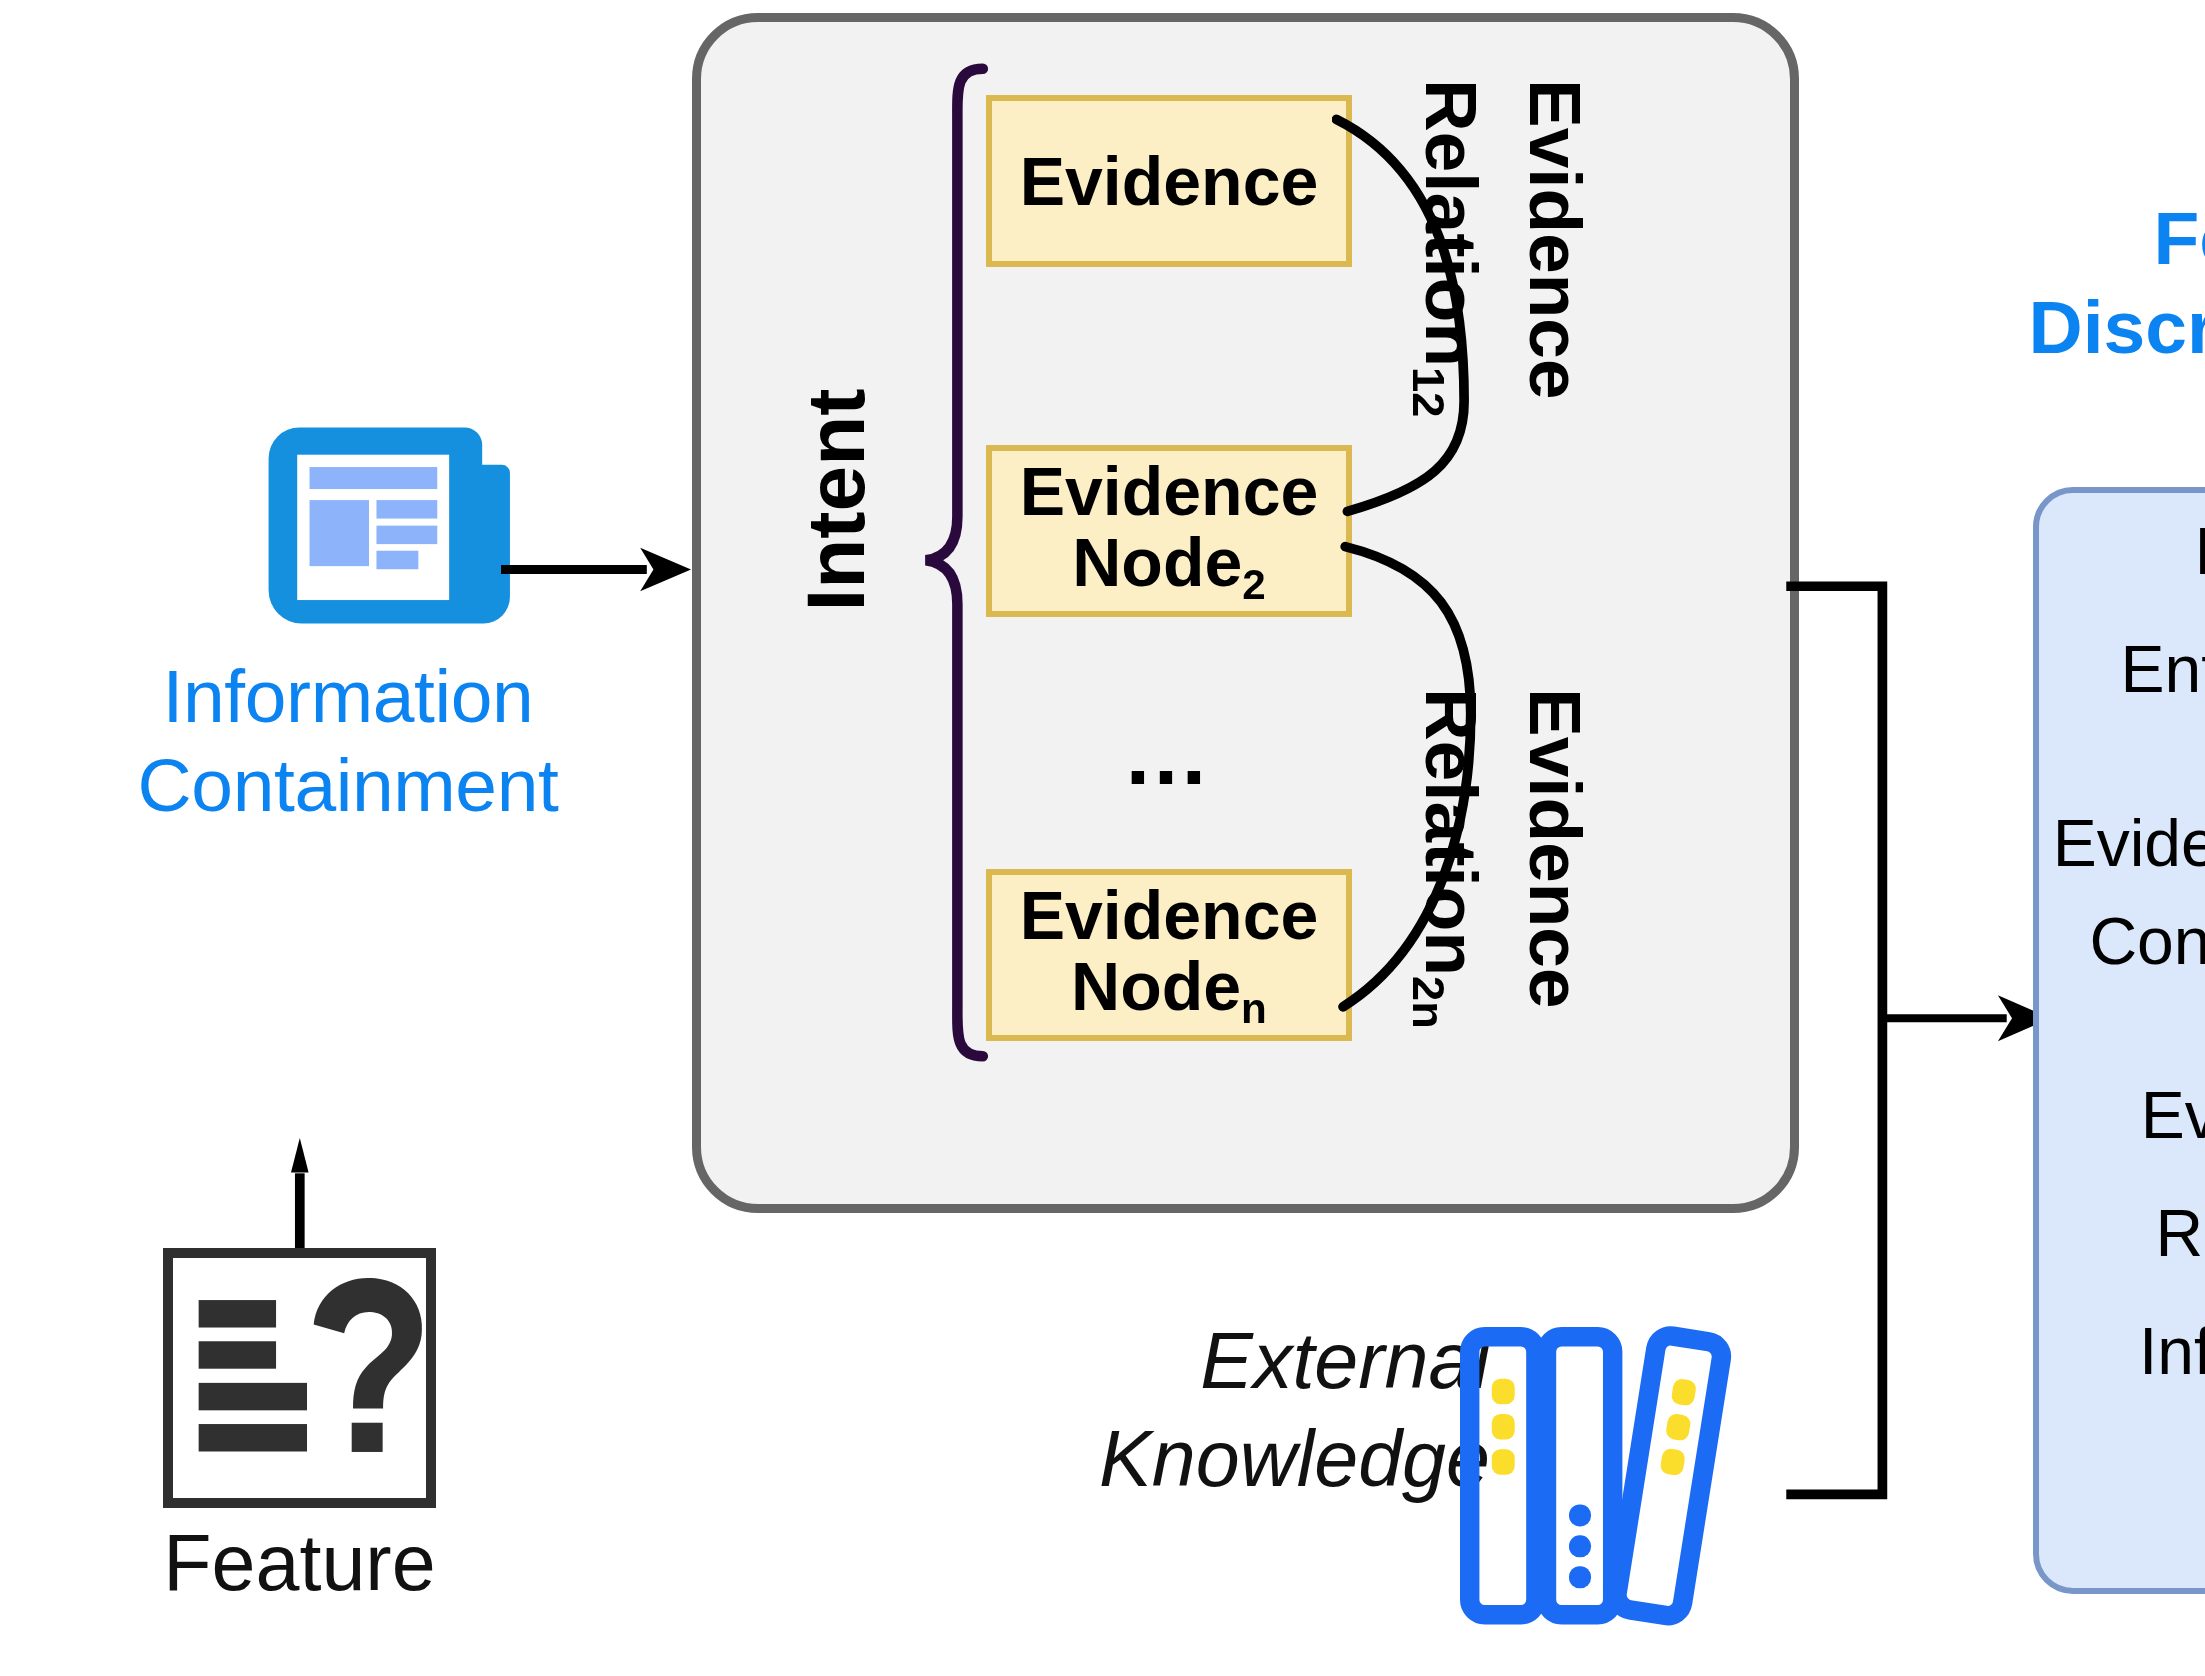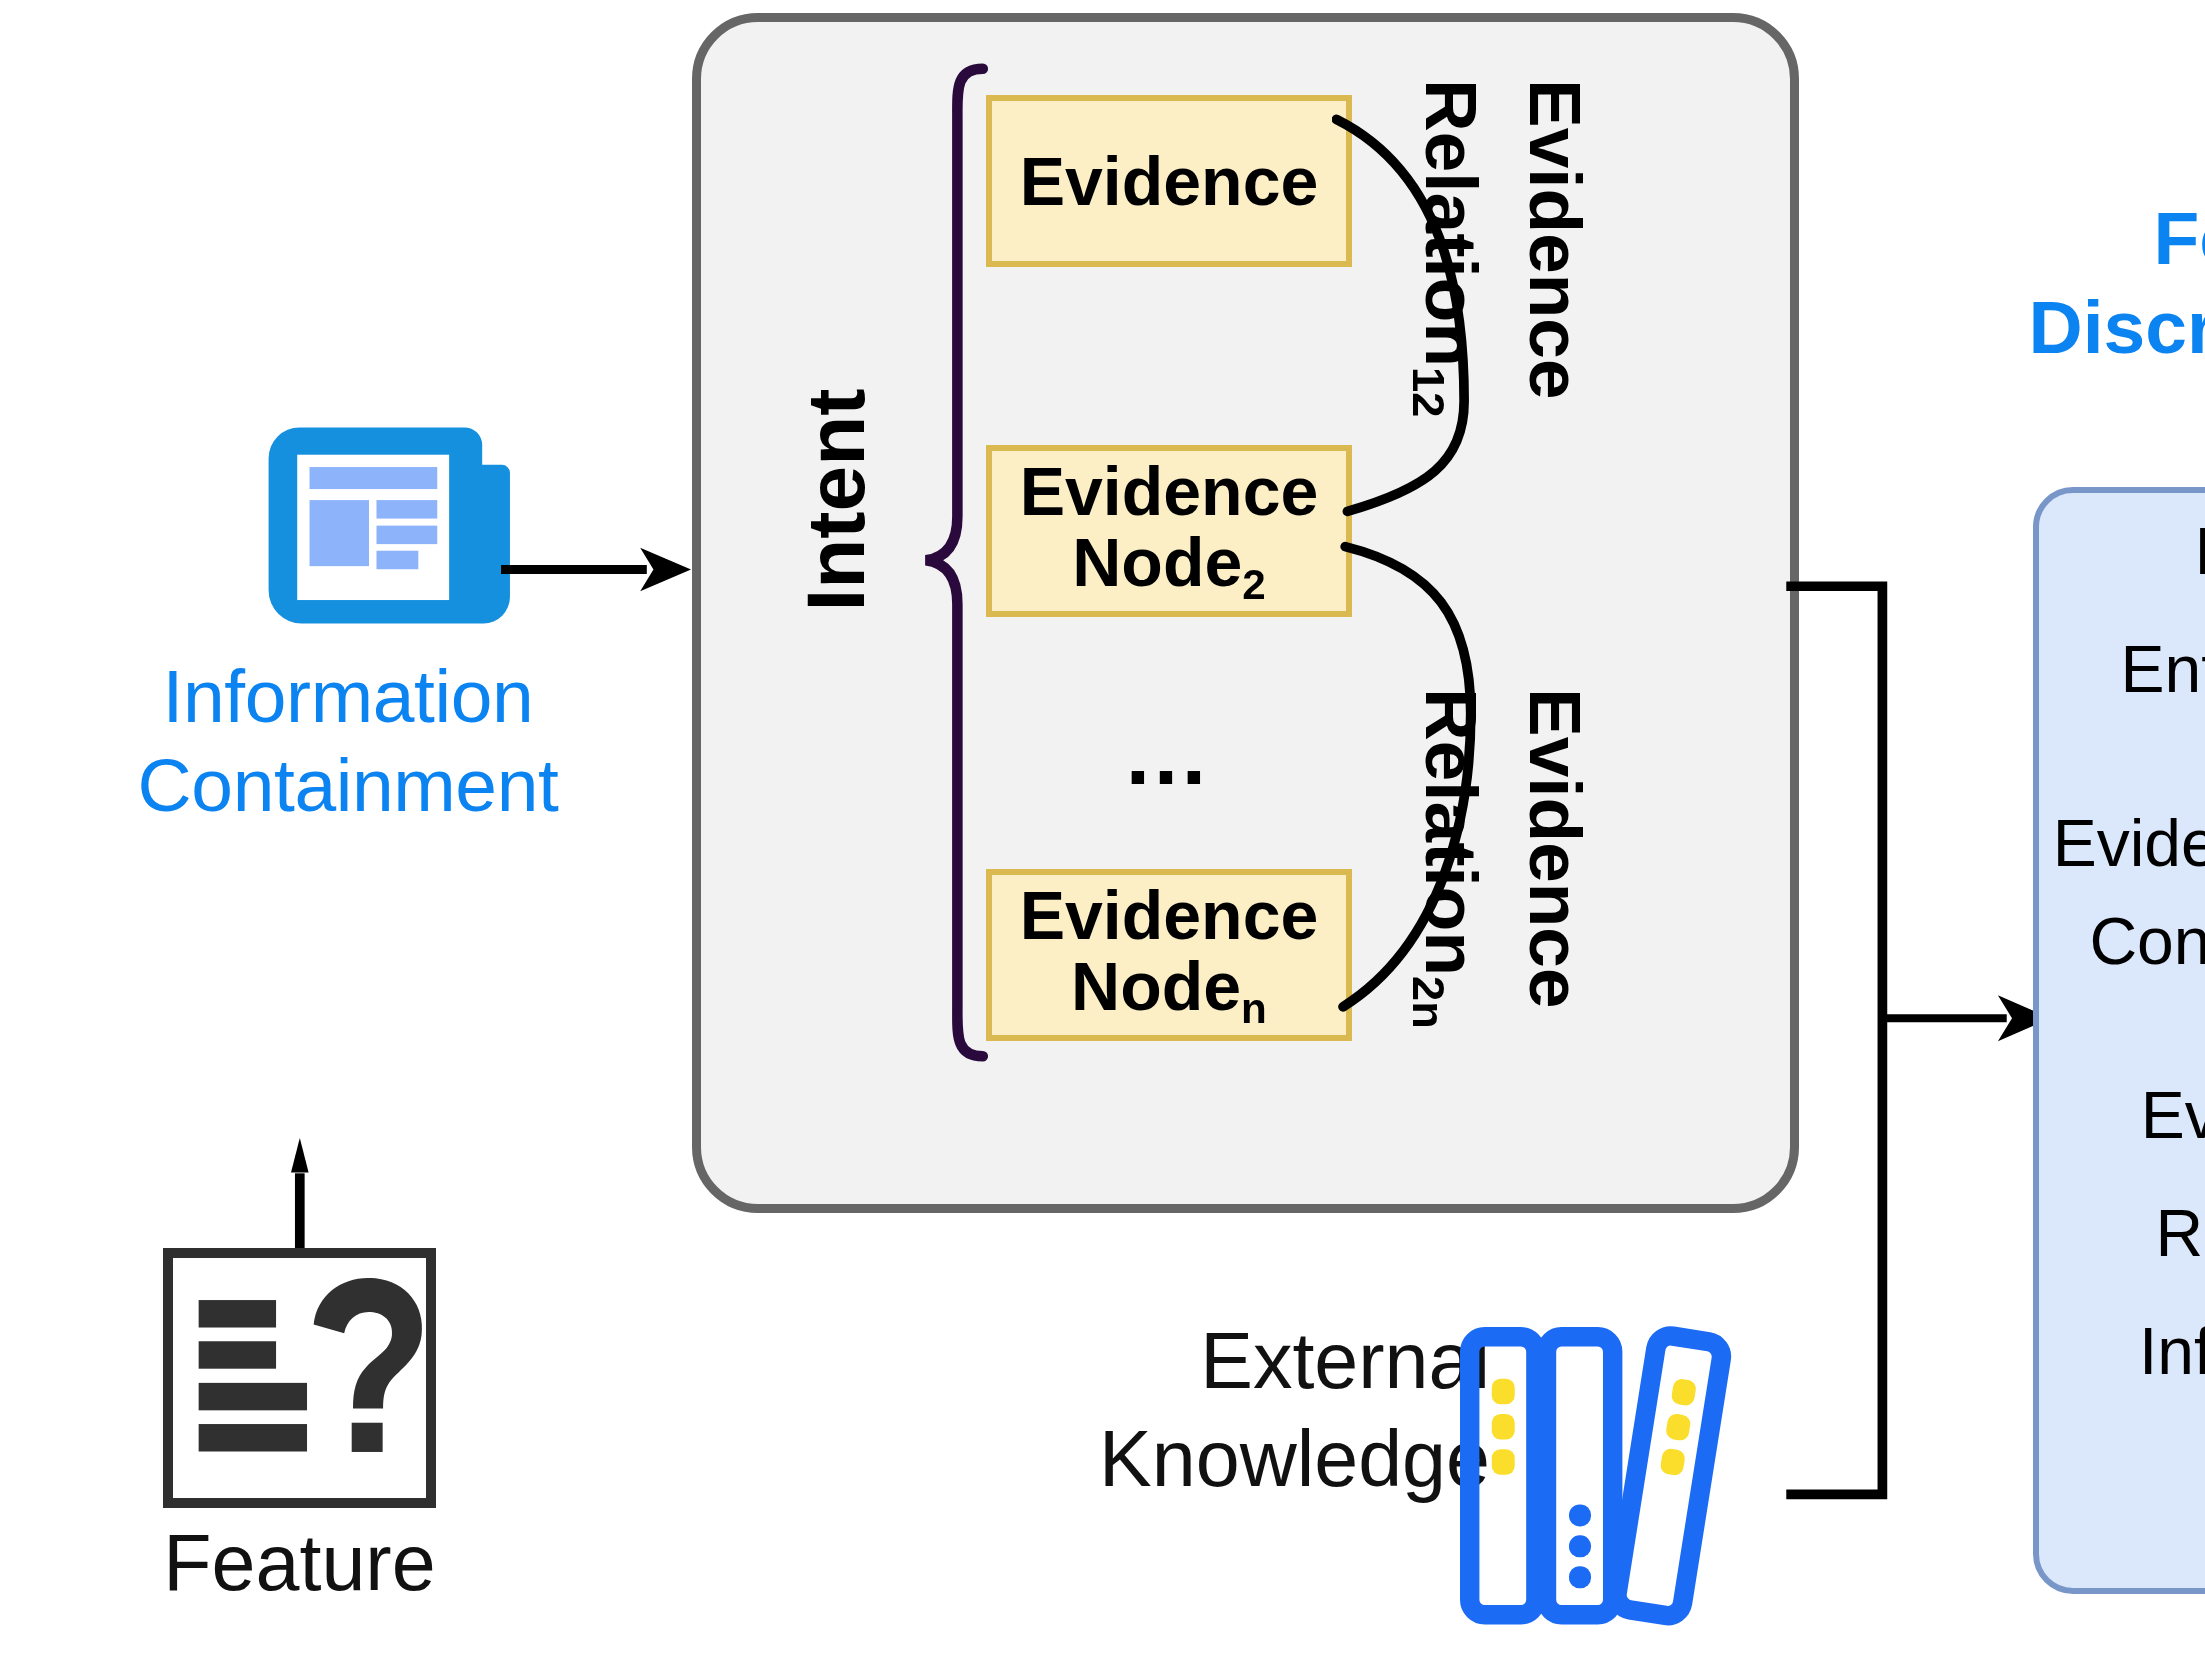--- a/index.html
+++ b/index.html
@@ -46,21 +46,21 @@
             font-size:88px;font-weight:bold;letter-spacing:6.2px;color:#000;line-height:0.5;}
 
   #relcurves{left:1332px;top:66px;width:229px;height:1014px;}
 
   .vlabel{position:absolute;white-space:nowrap;font-weight:bold;color:#000;
           transform-origin:left top;}
   .vlabel sub{font-size:0.62em;vertical-align:-0.28em;}
 
   
   #ek-label{left:939px;top:1312px;width:551px;text-align:right;
-            font-size:79px;line-height:1.24;color:#111;}
+            font-size:79px;line-height:1.24;color:#111;font-style:italic;}
   #books-icon{left:1460px;top:1319px;width:278px;height:309px;}
 
   
   #merge-lines{left:1786px;top:573px;width:318px;height:992px;}
 
   
   #fd-title{left:1976px;top:194px;width:626px;text-align:center;
             color:#0B83F1;font-weight:bold;font-size:75px;line-height:1.18;}
   #fd-panel{left:2033px;top:487px;width:487px;height:1107px;
             background:#DBE7FA;border:6.2px solid #7897C8;border-radius:40px;

